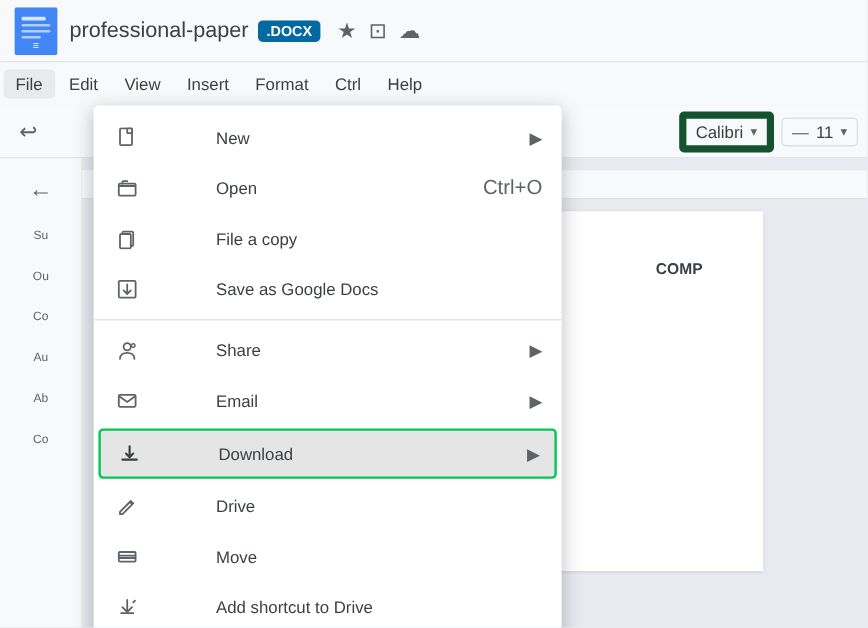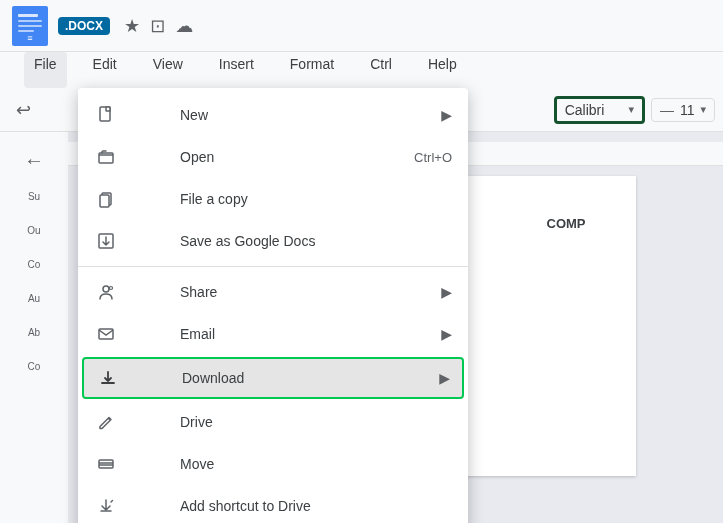--- a/index.html
+++ b/index.html
@@ -49,24 +49,25 @@
       margin-left: 4px;
     }
     .title-icon {
       color: #5f6368;
       font-size: 18px;
     }
 
     
     .menu-bar {
       display: flex;
+      align-items: center;
       background: #f8f9fa;
-      padding: 0 24px;
+      padding: 0 3px;
       height: 36px;
-      gap: 16px;
+      gap: 2px;
     }
     .menu-item {
       padding: 4px 10px;
       font-size: 14px;
       color: #3c4043;
       cursor: pointer;
       border-radius: 4px;
     }
     .menu-item.active { background: #e8eaed; }
 
@@ -79,29 +80,29 @@
       height: 44px;
       border-bottom: 1px solid #e0e0e0;
     }
     .toolbar-btn {
       padding: 4px 8px;
       color: #5f6368;
       font-size: 18px;
       cursor: pointer;
     }
     .font-name {
-      border: 3px solid #14532d;
+      border: 6px solid #14532d;
       border-radius: 4px;
       padding: 3px 8px;
       font-size: 14px;
       color: #3c4043;
       margin-left: auto;
       display: flex;
       align-items: center;
-      gap: 24px;
+      gap: 6px;
     }
     .font-size {
       border: 1px solid #dadce0;
       border-radius: 4px;
       padding: 3px 8px;
       font-size: 14px;
       color: #3c4043;
       margin-left: 6px;
       display: flex;
       align-items: center;
@@ -225,21 +226,21 @@
       color: #5f6368;
       font-size: 18px;
     }
     .menu-row-label {
       flex: 1;
       font-size: 14px;
       margin-left: 48px;
     }
     .menu-row-shortcut {
       color: #5f6368;
-      font-size: 13px;
+      font-size: 17px;
     }
     .menu-row-arrow {
       color: #5f6368;
       font-size: 14px;
       margin-left: 8px;
     }
     .menu-divider {
       height: 1px;
       background: #e0e0e0;
       margin: 4px 0;
@@ -258,20 +259,21 @@
 
 <div class="title-bar">
   <svg class="doc-icon" viewBox="0 0 36 40" fill="none">
     <rect width="36" height="40" rx="2" fill="#4285F4"></rect>
     <rect x="6" y="8" width="20" height="3" rx="1" fill="white" opacity="0.8"></rect>
     <rect x="6" y="14" width="24" height="2" rx="1" fill="white" opacity="0.6"></rect>
     <rect x="6" y="19" width="24" height="2" rx="1" fill="white" opacity="0.6"></rect>
     <rect x="6" y="24" width="16" height="2" rx="1" fill="white" opacity="0.6"></rect>
     <text x="18" y="35" text-anchor="middle" font-size="9" fill="white" font-weight="bold">≡</text>
   </svg>
+  <span class="doc-title">professional-paper</span>
   <span class="docx-badge">.DOCX</span>
   <div class="title-icons">
     <span class="title-icon">★</span>
     <span class="title-icon">⊡</span>
     <span class="title-icon">☁</span>
   </div>
 </div>
 
 <div class="menu-bar">
   <div class="menu-item active">File</div>

